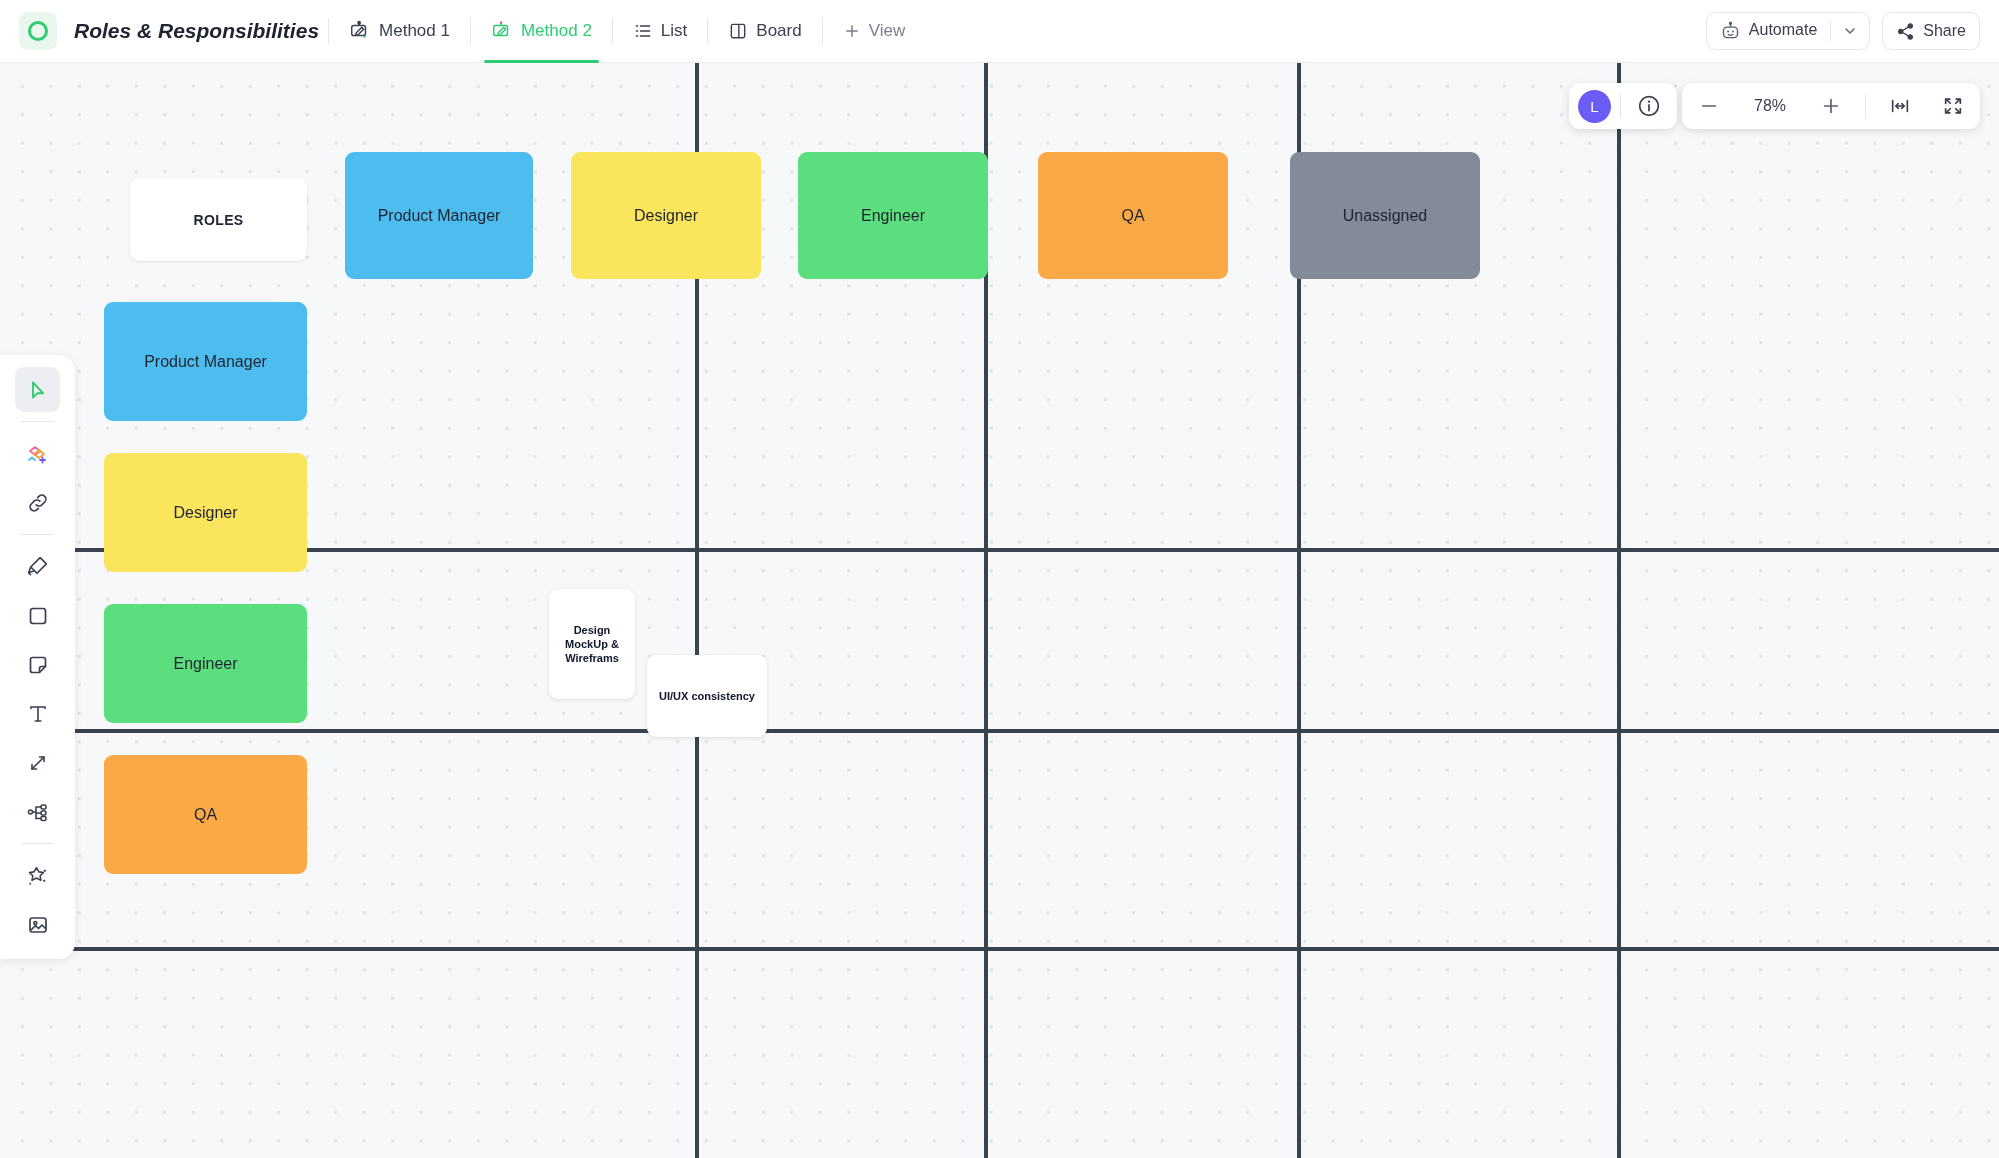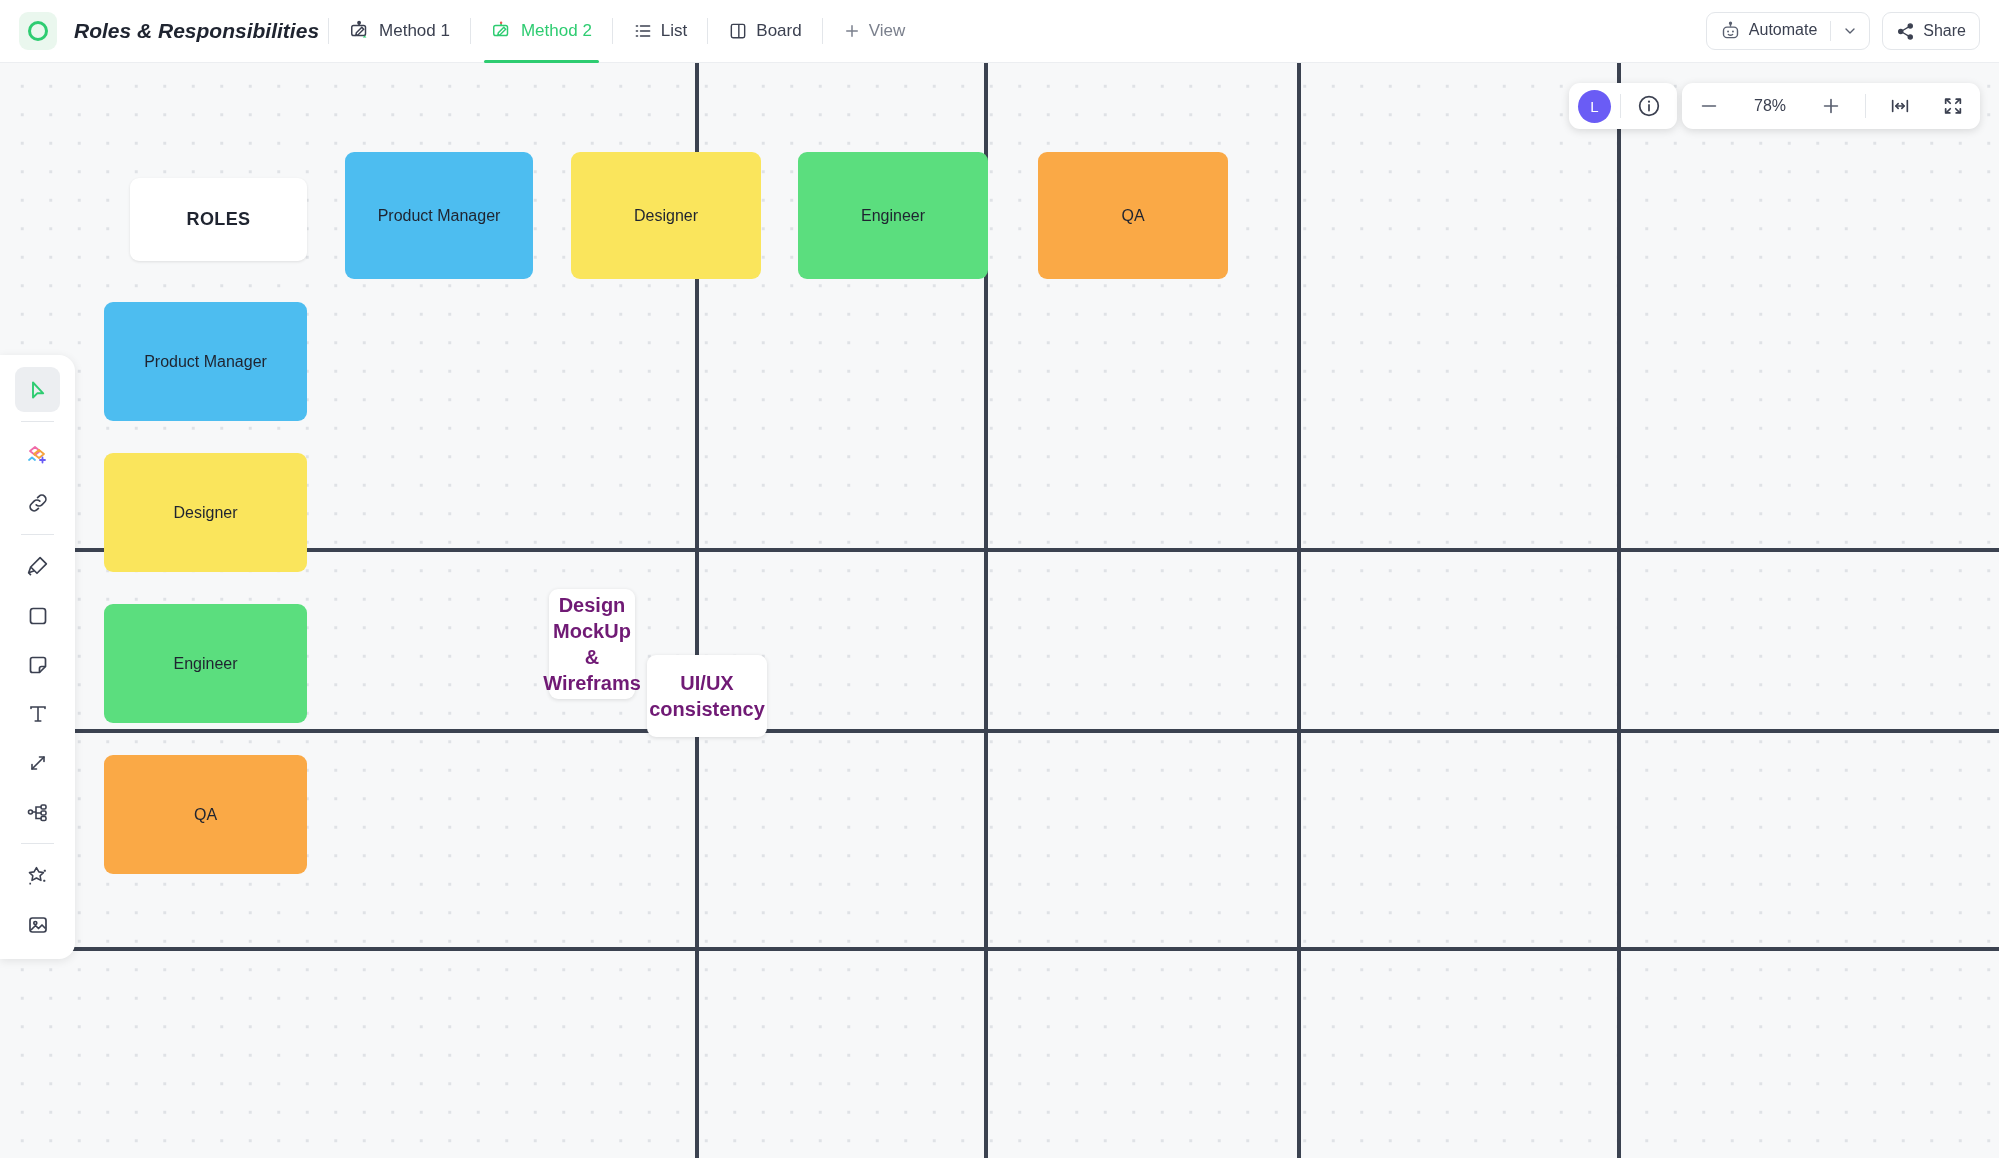--- a/index.html
+++ b/index.html
@@ -83,26 +83,26 @@
   .card {
     position: absolute;
     border-radius: 9px;
     display: flex; align-items: center; justify-content: center;
     text-align: center;
     font-size: 16px; color: #1f2430;
     cursor: pointer;
     padding: 6px;
   }
   .card.white { background: #ffffff; box-shadow: 0 1px 3px rgba(0,0,0,.10); }
-  .card.roles { font-size: 18px; font-weight: bold; letter-spacing: .4px; text-align: right; }
+  .card.roles { font-size: 14px; font-weight: bold; letter-spacing: .4px; text-align: right; }
   .sticky {
     position: absolute; background: #ffffff; border-radius: 9px;
     box-shadow: 0 1px 4px rgba(0,0,0,.12);
     display: flex; align-items: center; justify-content: center;
-    text-align: center; font-size: 20px; font-weight: bold; color: #701a75;
+    text-align: center; font-size: 11px; font-weight: bold; color: #0f172a;
     line-height: 1.3; padding: 8px; cursor: pointer;
   }
 
   
   #toolbar {
     position: absolute; left: 0; top: 292px;
     width: 75px; padding: 12px 0 12px 0;
     background: #ffffff;
     border-radius: 0 16px 16px 0;
     box-shadow: 0 2px 10px rgba(0,0,0,.09);
@@ -285,20 +285,23 @@
   </div>
   <div class="card" style="left:571px; top:89px; width:190px; height:127px; background:#fae55c;">
     <span>Designer</span>
   </div>
   <div class="card" style="left:798px; top:89px; width:190px; height:127px; background:#5bde7e;">
     <span>Engineer</span>
   </div>
   <div class="card" style="left:1038px; top:89px; width:190px; height:127px; background:#faa946;">
     <span>QA</span>
   </div>
+  <div class="card" style="left:1290px; top:89px; width:190px; height:127px; background:#838b99;">
+    <span>Unassigned</span>
+  </div>
 
   <div class="card" style="left:104px; top:239px; width:203px; height:119px; background:#4dbdf0;">
     <span>Product Manager</span>
   </div>
   <div class="card" style="left:104px; top:390px; width:203px; height:119px; background:#fae55c;">
     <span>Designer</span>
   </div>
   <div class="card" style="left:104px; top:541px; width:203px; height:119px; background:#5bde7e;">
     <span>Engineer</span>
   </div>

